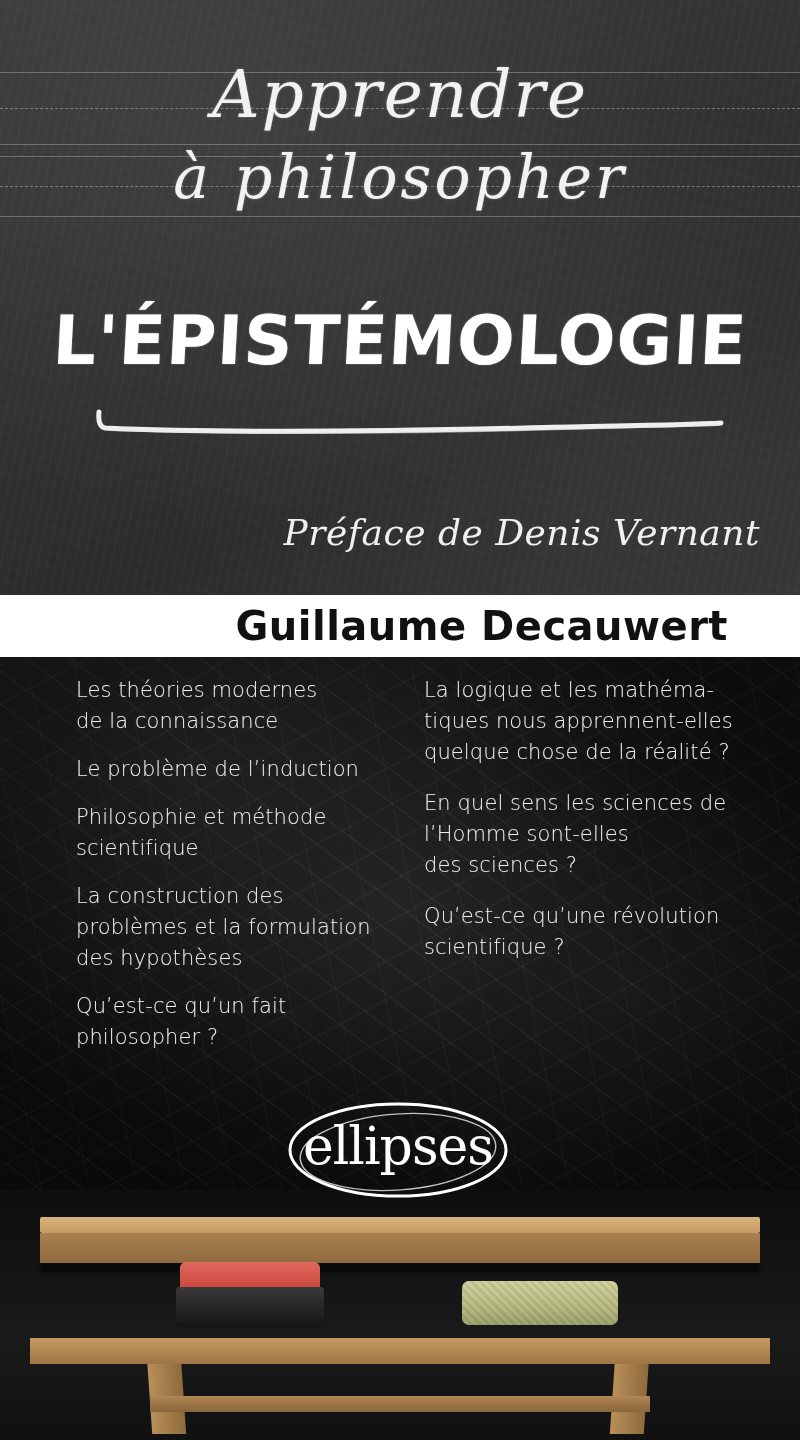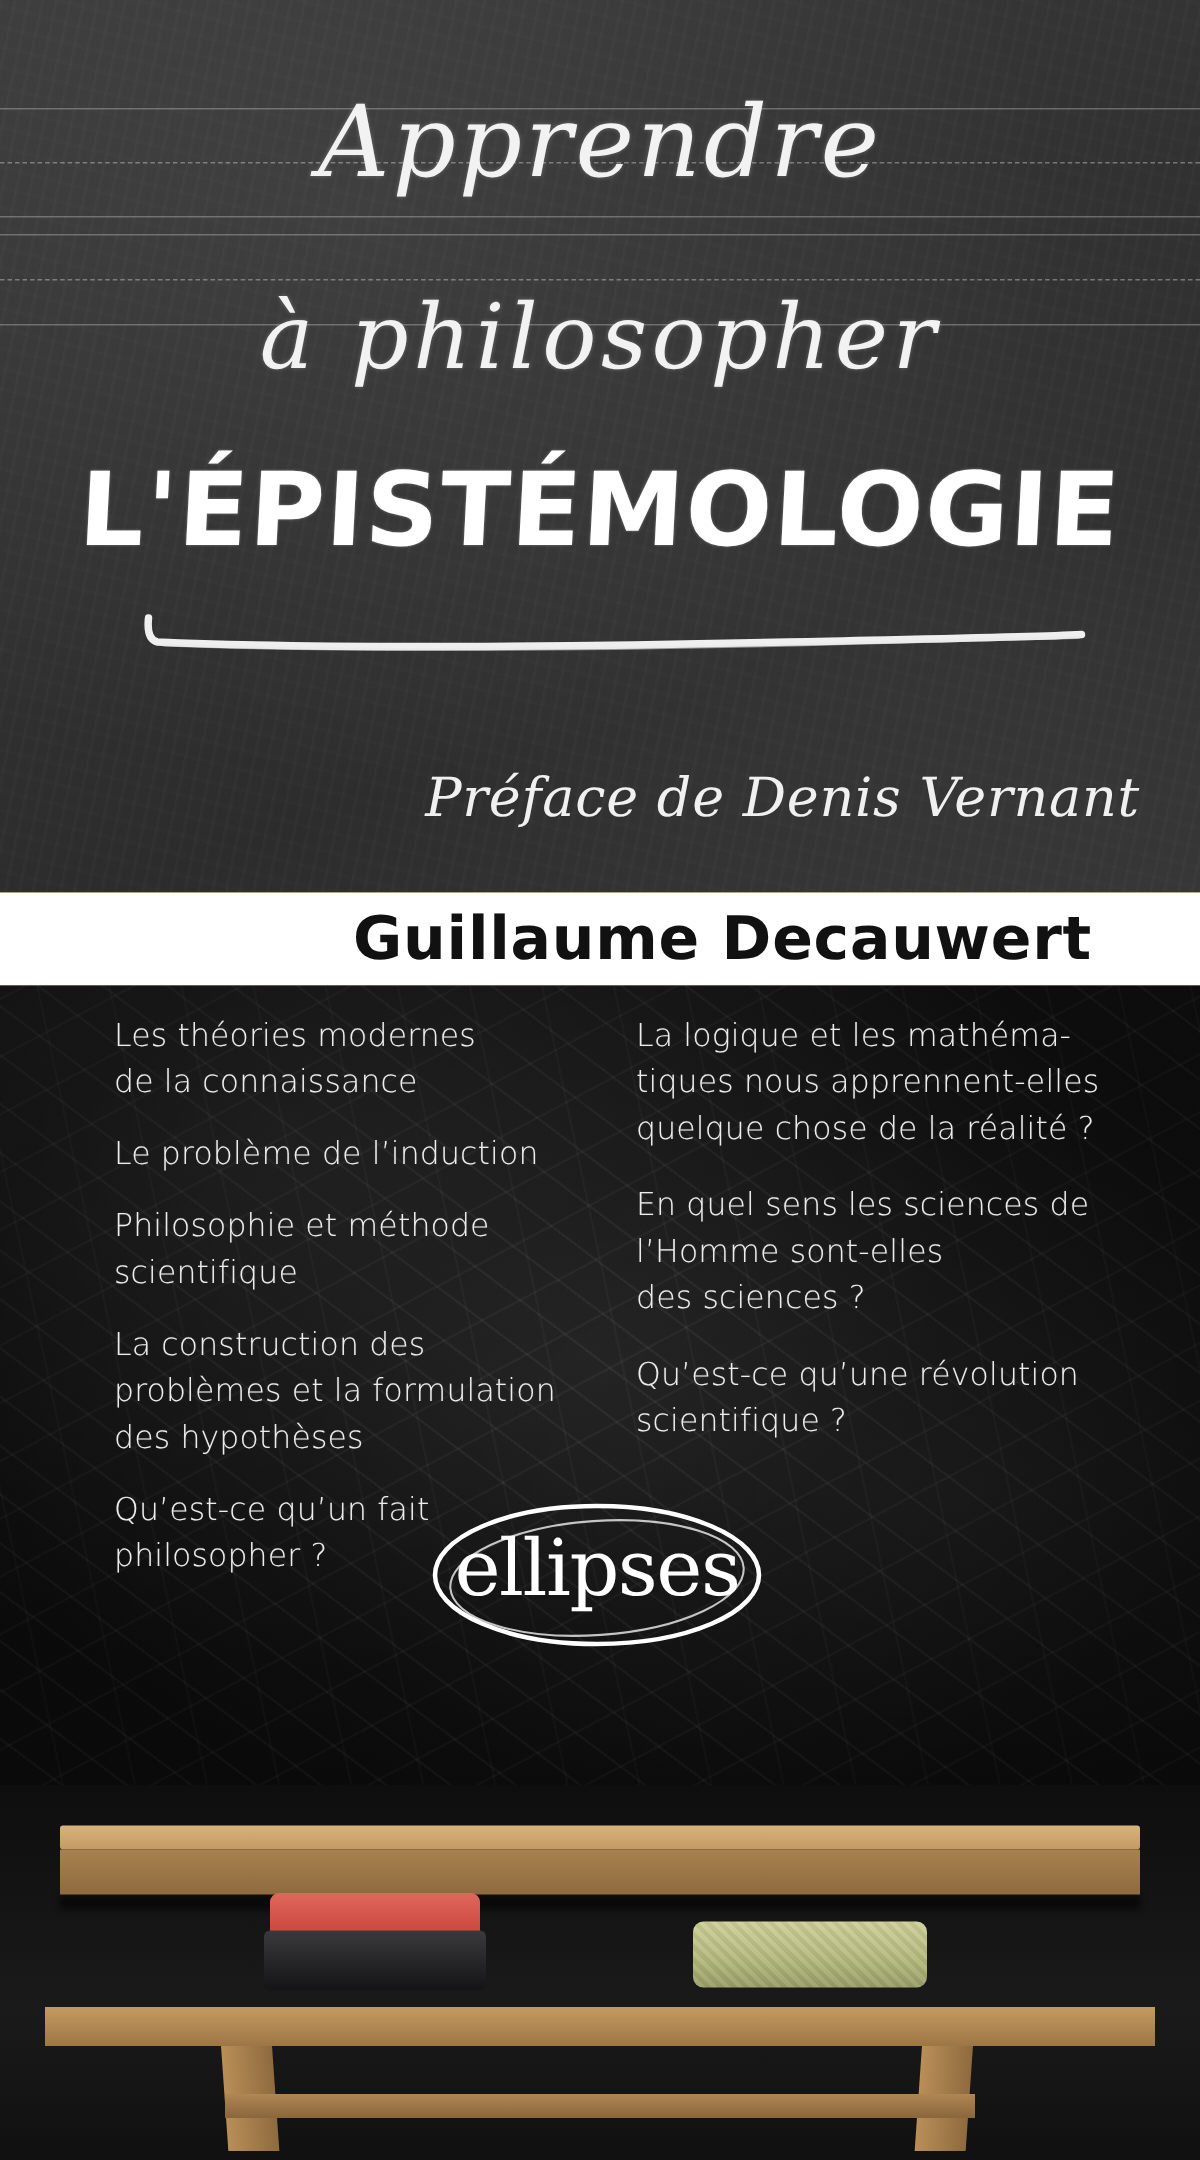--- a/index.html
+++ b/index.html
@@ -8,21 +8,21 @@
     background: #111;
   }
   body {
     font-family: "Liberation Sans", sans-serif;
   }
   .cover {
     position: relative;
     width: 800px;
     height: 1434px;
     overflow: hidden;
-    background: #a16207;
+    background: #d946ef;
   }
 
   
   .top-panel {
     position: absolute;
     left: 0; top: 0;
     width: 800px;
     height: 595px;
     background:
       radial-gradient(ellipse at 30% 25%, rgba(255,255,255,0.05), rgba(0,0,0,0) 60%),
@@ -63,21 +63,20 @@
   .series-line1 {
     top: 56px;
     font-size: 66px;
     line-height: 78px;
   }
   .series-line2 {
     top: 140px;
     font-size: 60px;
     line-height: 74px;
     letter-spacing: 3px;
-    margin-top: 48px;
   }
 
   .main-title {
     position: absolute;
     left: 40px;
     top: 300px;
     width: 720px;
     text-align: center;
     color: #ffffff;
     font-family: "DejaVu Sans", sans-serif;
@@ -183,21 +182,21 @@
     letter-spacing: 0.1px;
     white-space: pre-line;
     text-shadow: 0 0 1px rgba(255,255,255,0.2);
   }
   .topic-col.right .topic-item { margin-bottom: 20px; }
 
   
   .logo {
     position: absolute;
     left: 282px;
-    top: 992px;
+    top: 1092px;
     width: 232px;
     height: 120px;
     z-index: 4;
   }
   .logo-text {
     position: absolute;
     left: 0; top: 24px;
     width: 232px;
     text-align: center;
     color: #ffffff;

